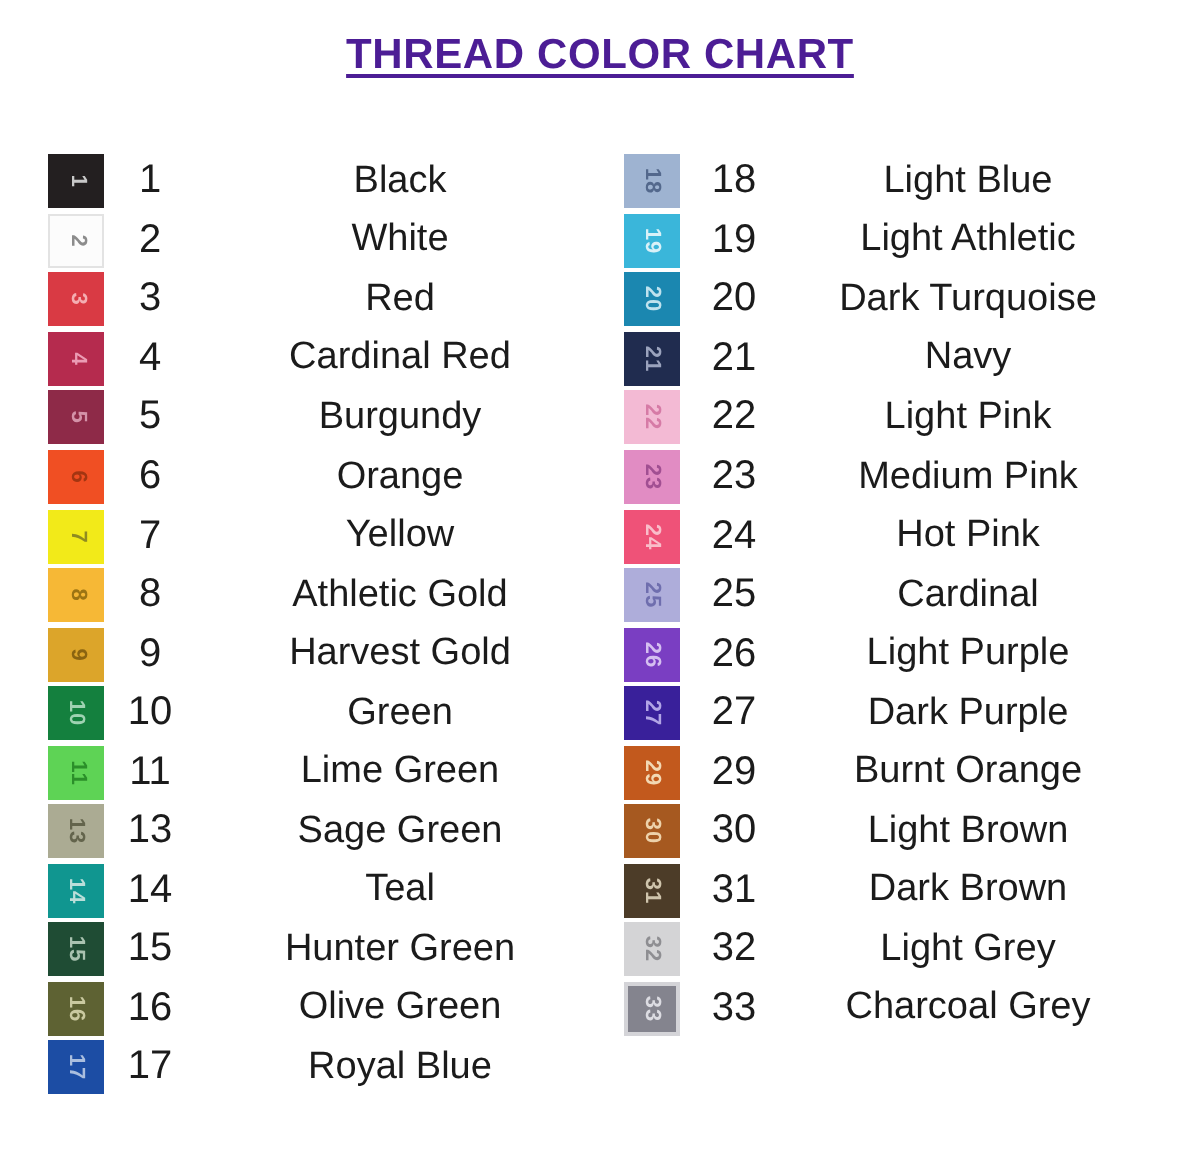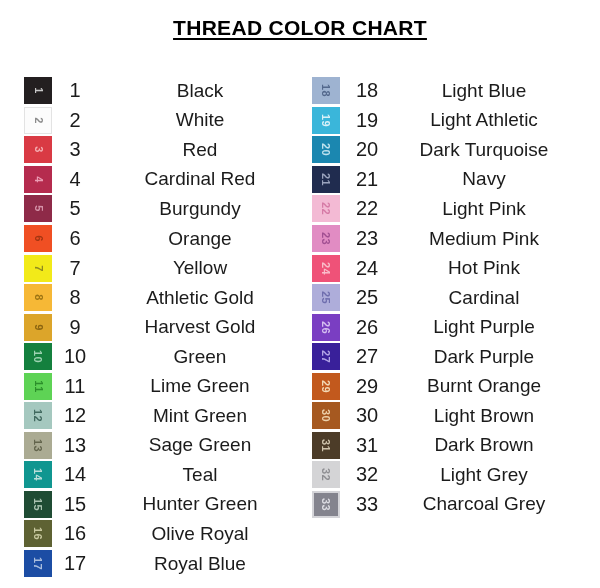--- a/index.html
+++ b/index.html
@@ -2,21 +2,21 @@
 <html><head>
 <meta charset="utf-8">
 <style>
   html,body{margin:0;padding:0;}
   body{
     width:600px;height:588px;background:#ffffff;position:relative;overflow:hidden;
     font-family:"Liberation Sans",sans-serif;color:#1b1b1b;
   }
   .page-title{
     margin:16px 0 0 0;text-align:center;
-    font-size:21px;font-weight:bold;letter-spacing:.3px;color:#000000;
+    font-size:21px;font-weight:bold;letter-spacing:.3px;color:#4c1d95;
     text-decoration:underline;text-decoration-thickness:2px;text-underline-offset:3px;
   }
   .col{position:absolute;top:76px;}
   #col-0{left:24px;width:278px;}
   #col-1{left:312px;width:262px;}
   .row{display:flex;align-items:center;height:29.55px;}
   .swatch{
     width:28px;height:27px;flex:none;
     display:flex;align-items:center;justify-content:center;
   }
@@ -116,27 +116,20 @@
   </div>
 
   <div class="row">
     <span class="swatch" style="background: rgb(94, 211, 85);">
       <span class="swnum" style="color: rgb(43, 143, 42);">11</span>
     </span>
     <span class="num">11</span>
     <span class="name">Lime Green</span>
   </div>
 
-  <div class="row">
-    <span class="swatch" style="background: rgb(165, 200, 191);">
-      <span class="swnum" style="color: rgb(65, 105, 95);">12</span>
-    </span>
-    <span class="num">12</span>
-    <span class="name">Mint Green</span>
-  </div>
 
   <div class="row">
     <span class="swatch" style="background: rgb(171, 171, 147);">
       <span class="swnum" style="color: rgb(99, 100, 76);">13</span>
     </span>
     <span class="num">13</span>
     <span class="name">Sage Green</span>
   </div>
 
   <div class="row">
@@ -153,21 +146,21 @@
     </span>
     <span class="num">15</span>
     <span class="name">Hunter Green</span>
   </div>
 
   <div class="row">
     <span class="swatch" style="background: rgb(94, 98, 51);">
       <span class="swnum" style="color: rgb(201, 201, 160);">16</span>
     </span>
     <span class="num">16</span>
-    <span class="name">Olive Royal</span>
+    <span class="name">Olive Green</span>
   </div>
 
   <div class="row">
     <span class="swatch" style="background: rgb(28, 77, 164);">
       <span class="swnum" style="color: rgb(170, 190, 222);">17</span>
     </span>
     <span class="num">17</span>
     <span class="name">Royal Blue</span>
   </div>
 </div>

